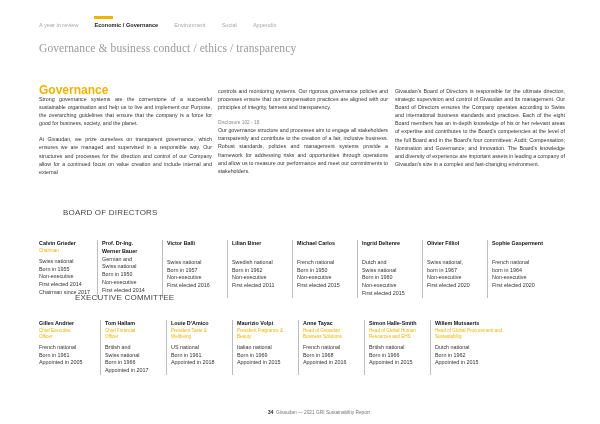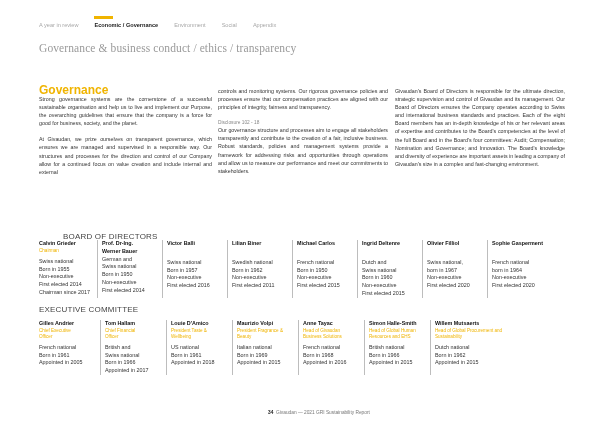--- a/index.html
+++ b/index.html
@@ -50,21 +50,21 @@
 <div class="col" style="top:87px; left:218px; width:170px;">
   <p style="margin-bottom:0">controls and monitoring systems. Our rigorous governance policies and processes ensure that our compensation practices are aligned with our principles of integrity, fairness and transparency.</p>
   <div class="disclosure">Disclosure 102 - 18</div>
   <p>Our governance structure and processes aim to engage all stakeholders transparently and contribute to the creation of a fair, inclusive business. Robust standards, policies and management systems provide a framework for addressing risks and opportunities through operations and allow us to measure our performance and meet our commitments to stakeholders.</p>
 </div>
 
 <div class="col" style="top:87px; left:395px; width:170px;">
   <p>Givaudan's Board of Directors is responsible for the ultimate direction, strategic supervision and control of Givaudan and its management. Our Board of Directors ensures the Company operates according to Swiss and international business standards and practices. Each of the eight Board members has an in-depth knowledge of his or her relevant areas of expertise and contributes to the Board's competencies at the level of the full Board and in the Board's four committees: Audit; Compensation; Nomination and Governance; and Innovation. The Board's knowledge and diversity of experience are important assets in leading a company of Givaudan's size in a complex and fast-changing environment.</p>
 </div>
 
-<div class="section-title" style="top:232px;padding-left:24px;">BOARD OF DIRECTORS</div>
+<div class="section-title" style="top:208px;padding-left:24px;">BOARD OF DIRECTORS</div>
 <div class="grid" style="top:240px;">
   <div class="person" style="width:58px; padding-left:0;">
     <div class="name">Calvin Grieder</div>
     <div class="role">Chairman</div>
     <div class="info">
       <div>Swiss national</div>
       <div>Born in 1955</div>
       <div>Non-executive</div>
       <div>First elected 2014</div>
       <div>Chairman since 2017</div>
@@ -130,21 +130,21 @@
     <div class="name">Sophie Gasperment</div>
     <div class="info" style="margin-top:11px">
       <div>French national</div>
       <div>born in 1964</div>
       <div>Non-executive</div>
       <div>First elected 2020</div>
     </div>
   </div>
 </div>
 
-<div class="section-title" style="top:305px;">EXECUTIVE COMMITTEE</div>
+<div class="section-title" style="top:293px;margin-left:36px;">EXECUTIVE COMMITTEE</div>
 <div class="grid" style="top:320px;">
   <div class="person" style="width:61px; padding-left:0;">
     <div class="name">Gilles Andrier</div>
     <div class="role" style="width:45px">Chief Executive Officer</div>
     <div class="info">
       <div>French national</div>
       <div>Born in 1961</div>
       <div>Appointed in 2005</div>
     </div>
   </div>

